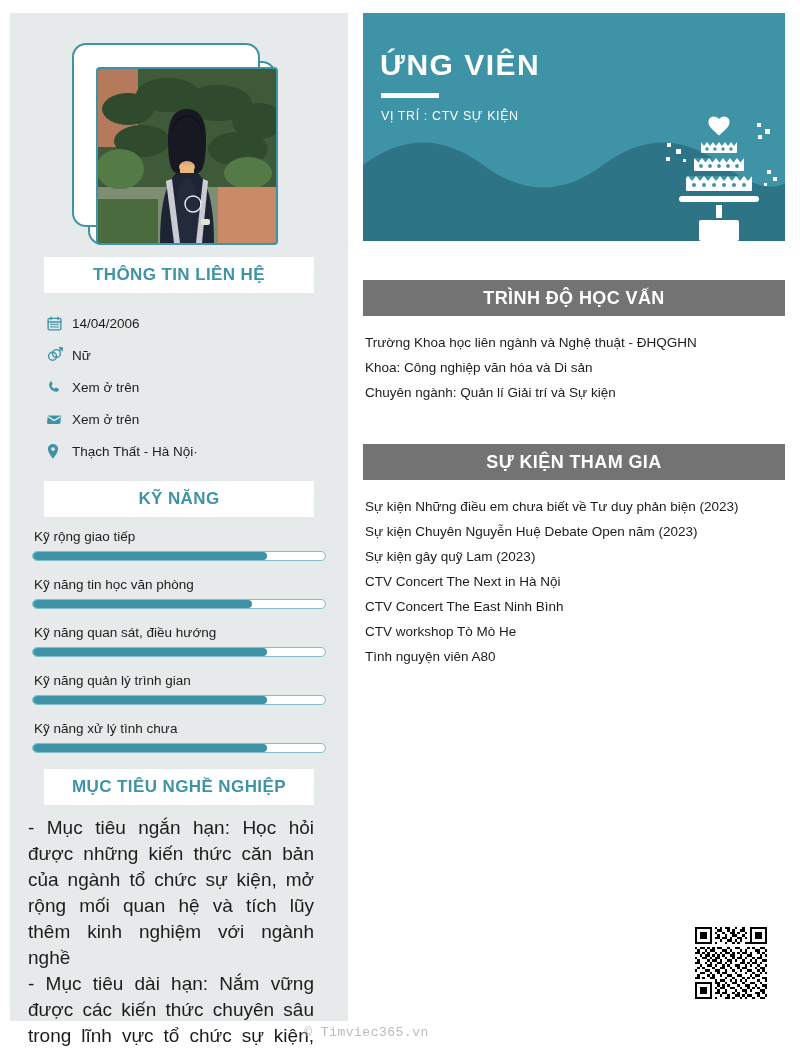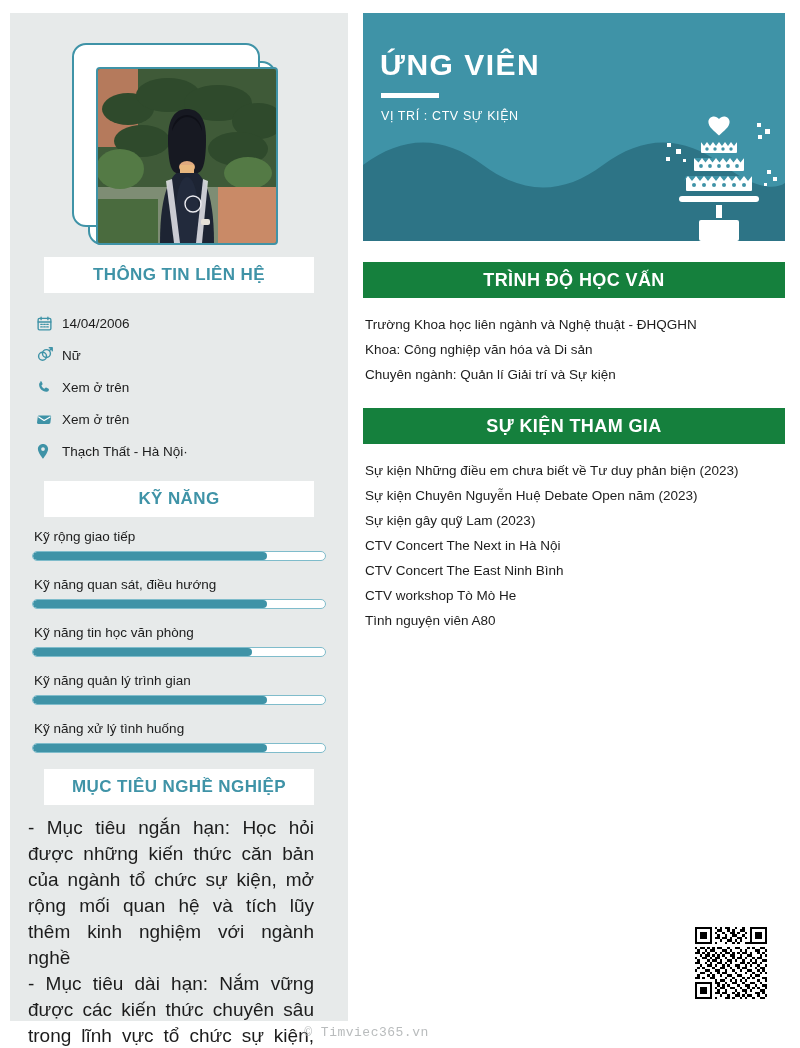--- a/index.html
+++ b/index.html
@@ -36,21 +36,21 @@
   .photo svg{display:block;width:100%;height:100%;}
 
   
   .side-title{
     margin:0 auto;width:270px;height:36px;background:#ffffff;
     display:flex;align-items:center;justify-content:center;
     color:#3f93a7;font-weight:bold;font-size:17px;letter-spacing:.4px;
   }
 
   
-  .contact{margin:14px 0 0 0;padding:0 0 0 26px;}
+  .contact{margin:14px 0 0 0;padding:0 0 0 36px;}
   .contact-row{display:flex;align-items:center;height:32px;}
   .contact-ico{width:26px;flex:0 0 26px;display:flex;align-items:center;color:#3f93a7;}
   .contact-ico svg{display:block;}
   .contact-txt{font-size:13.5px;color:#1c1c1c;}
 
   
   .skills{padding:12px 22px 0 22px;}
   .skill-label{font-size:13.5px;color:#1c1c1c;margin:0 0 7px 2px;}
   .skill-track{
     height:10px;border-radius:6px;background:#ffffff;
@@ -75,21 +75,21 @@
   }
   .hero-rule{position:absolute;left:18px;top:80px;width:58px;height:5px;background:#ffffff;}
   .hero-pos{
     position:absolute;left:18px;top:96px;color:#ffffff;
     font-size:12.5px;letter-spacing:.6px;
   }
   .hero-wave{position:absolute;left:0;bottom:0;width:422px;height:120px;}
   .hero-art{position:absolute;right:6px;top:102px;width:120px;height:126px;}
 
   .sec-title{
-    margin-top:21px;width:422px;height:36px;background:#15803d;
+    margin-top:39px;width:422px;height:36px;background:#737373;
     display:flex;align-items:center;justify-content:center;
     color:#ffffff;font-weight:bold;font-size:18px;letter-spacing:.4px;
   }
   .sec-body{padding:14px 0 0 2px;}
   .sec-line{font-size:13.5px;color:#1c1c1c;line-height:25px;}
 
   
   .qr{position:absolute;left:693px;top:927px;width:76px;height:72px;}
   .qr svg{display:block;width:100%;height:100%;}
   .footer{
@@ -202,39 +202,39 @@
     <div style="margin-top:14px;">
       <div class="side-title">KỸ NĂNG</div>
       <div class="skills">
         <div>
           <div class="skill-label">Kỹ rộng giao tiếp</div>
           <div class="skill-track">
             <div class="skill-fill" style="width: 80%;"></div>
           </div>
         </div>
         <div>
+          <div class="skill-label">Kỹ năng tin học văn phòng</div>
+          <div class="skill-track">
+            <div class="skill-fill" style="width: 75%;"></div>
+          </div>
+        </div>
+        <div>
           <div class="skill-label">Kỹ năng quan sát, điều hướng</div>
           <div class="skill-track">
             <div class="skill-fill" style="width: 80%;"></div>
-          </div>
-        </div>
-        <div>
-          <div class="skill-label">Kỹ năng tin học văn phòng</div>
-          <div class="skill-track">
-            <div class="skill-fill" style="width: 75%;"></div>
           </div>
         </div>
         <div>
           <div class="skill-label">Kỹ năng quản lý trình gian</div>
           <div class="skill-track">
             <div class="skill-fill" style="width: 80%;"></div>
           </div>
         </div>
         <div>
-          <div class="skill-label">Kỹ năng xử lý tình huống</div>
+          <div class="skill-label">Kỹ năng xử lý tình chưa</div>
           <div class="skill-track">
             <div class="skill-fill" style="width: 80%;"></div>
           </div>
         </div>
       </div>
     </div>
 
     <div style="margin-top:13px;">
       <div class="side-title">MỤC TIÊU NGHỀ NGHIỆP</div>
       <div class="objective">

